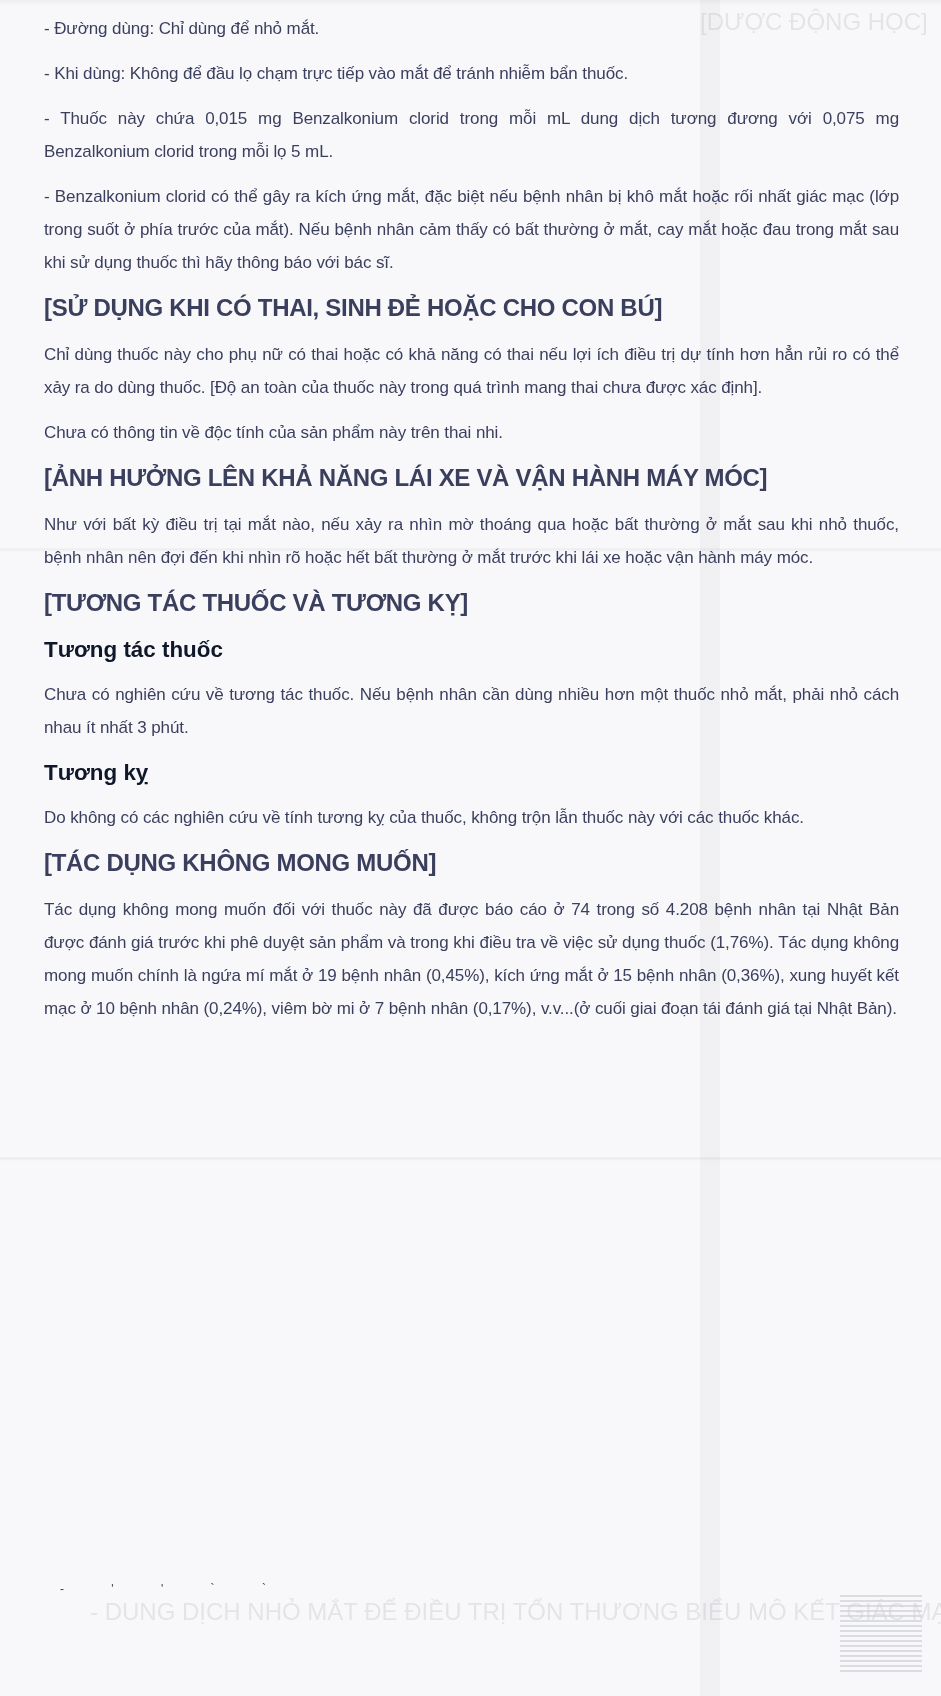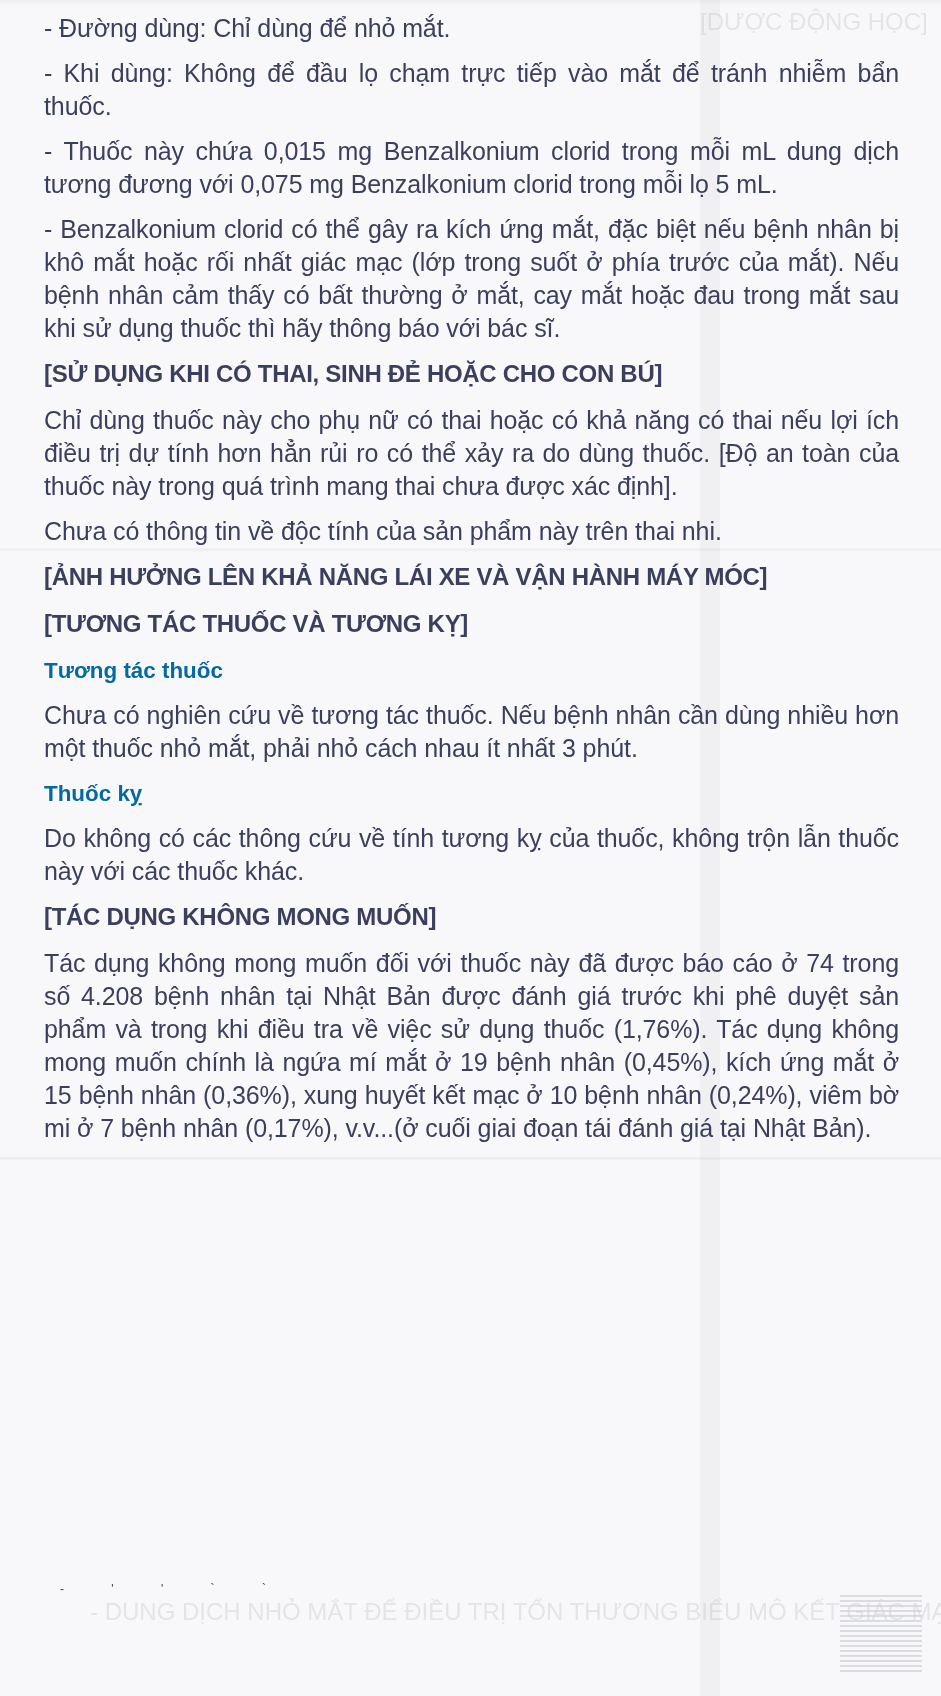--- a/index.html
+++ b/index.html
@@ -15,31 +15,31 @@
     background:
       linear-gradient(180deg, rgba(0,0,0,0.04) 0, rgba(0,0,0,0) 6px),
       linear-gradient(180deg, transparent 0 548px, rgba(0,0,0,0.05) 549px, transparent 552px, transparent 1157px, rgba(0,0,0,0.06) 1158px, transparent 1161px),
       linear-gradient(90deg, transparent 0 700px, rgba(0,0,0,0.03) 700px 720px, transparent 720px),
       #f8f8fa;
   }
   .content {
     position: absolute; left: 44px; top: 12px; width: 855px;
   }
   p {
-    margin: 0; font-size: 25px; line-height: 33px;
+    margin: 0; font-size: 17px; line-height: 33px;
     letter-spacing: -0.1px;
   }
   .para { margin-bottom: 12px; text-align: justify; }
   h2 {
     margin: 0 0 14px 0; font-size: 24px; line-height: 33px;
     font-weight: bold; color: #3b3f5e; letter-spacing: -0.3px;
   }
   h3 {
     margin: 0 0 12px 0; font-size: 22.4px; line-height: 33px;
-    font-weight: bold; color: #0369a1;
+    font-weight: bold; color: #0f172a;
   }
   .footer-fragment {
     position: absolute; left: 60px; top: 1582px; font-size: 12px;
     color: #444; letter-spacing: 22px;
   }
   .bleed {
     position: absolute; color: rgba(60,60,80,0.10);
     font-size: 24px; white-space: nowrap;
   }
   .barcode {
@@ -59,22 +59,23 @@
 
 <div class="content">
   <p class="para">- Đường dùng: Chỉ dùng để nhỏ mắt.</p>
   <p class="para">- Khi dùng: Không để đầu lọ chạm trực tiếp vào mắt để tránh nhiễm bẩn thuốc.</p>
   <p class="para">- Thuốc này chứa 0,015 mg Benzalkonium clorid trong mỗi mL dung dịch tương đương với 0,075 mg Benzalkonium clorid trong mỗi lọ 5 mL.</p>
   <p class="para">- Benzalkonium clorid có thể gây ra kích ứng mắt, đặc biệt nếu bệnh nhân bị khô mắt hoặc rối nhất giác mạc (lớp trong suốt ở phía trước của mắt). Nếu bệnh nhân cảm thấy có bất thường ở mắt, cay mắt hoặc đau trong mắt sau khi sử dụng thuốc thì hãy thông báo với bác sĩ.</p>
   <h2>[SỬ DỤNG KHI CÓ THAI, SINH ĐẺ HOẶC CHO CON BÚ]</h2>
   <p class="para">Chỉ dùng thuốc này cho phụ nữ có thai hoặc có khả năng có thai nếu lợi ích điều trị dự tính hơn hẳn rủi ro có thể xảy ra do dùng thuốc. [Độ an toàn của thuốc này trong quá trình mang thai chưa được xác định].</p>
   <p class="para">Chưa có thông tin về độc tính của sản phẩm này trên thai nhi.</p>
   <h2>[ẢNH HƯỞNG LÊN KHẢ NĂNG LÁI XE VÀ VẬN HÀNH MÁY MÓC]</h2>
+  <p class="para">Như với bất kỳ điều trị tại mắt nào, nếu xảy ra nhìn mờ thoáng qua hoặc bất thường ở mắt sau khi nhỏ thuốc, bệnh nhân nên đợi đến khi nhìn rõ hoặc hết bất thường ở mắt trước khi lái xe hoặc vận hành máy móc.</p>
   <h2>[TƯƠNG TÁC THUỐC VÀ TƯƠNG KỴ]</h2>
   <h3>Tương tác thuốc</h3>
   <p class="para">Chưa có nghiên cứu về tương tác thuốc. Nếu bệnh nhân cần dùng nhiều hơn một thuốc nhỏ mắt, phải nhỏ cách nhau ít nhất 3 phút.</p>
-  <h3>Thuốc kỵ</h3>
-  <p class="para">Do không có các thông cứu về tính tương kỵ của thuốc, không trộn lẫn thuốc này với các thuốc khác.</p>
+  <h3>Tương kỵ</h3>
+  <p class="para">Do không có các nghiên cứu về tính tương kỵ của thuốc, không trộn lẫn thuốc này với các thuốc khác.</p>
   <h2>[TÁC DỤNG KHÔNG MONG MUỐN]</h2>
   <p class="para">Tác dụng không mong muốn đối với thuốc này đã được báo cáo ở 74 trong số 4.208 bệnh nhân tại Nhật Bản được đánh giá trước khi phê duyệt sản phẩm và trong khi điều tra về việc sử dụng thuốc (1,76%). Tác dụng không mong muốn chính là ngứa mí mắt ở 19 bệnh nhân (0,45%), kích ứng mắt ở 15 bệnh nhân (0,36%), xung huyết kết mạc ở 10 bệnh nhân (0,24%), viêm bờ mi ở 7 bệnh nhân (0,17%), v.v...(ở cuối giai đoạn tái đánh giá tại Nhật Bản).</p>
 </div>
 
 <div class="footer-fragment">- ' ' ` `</div>
 
 </body></html>

